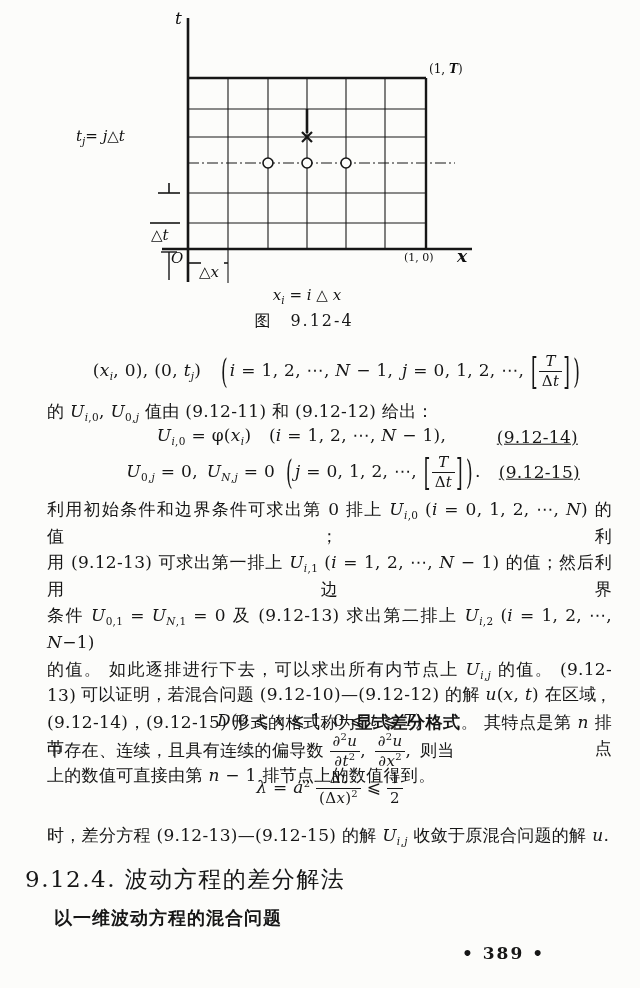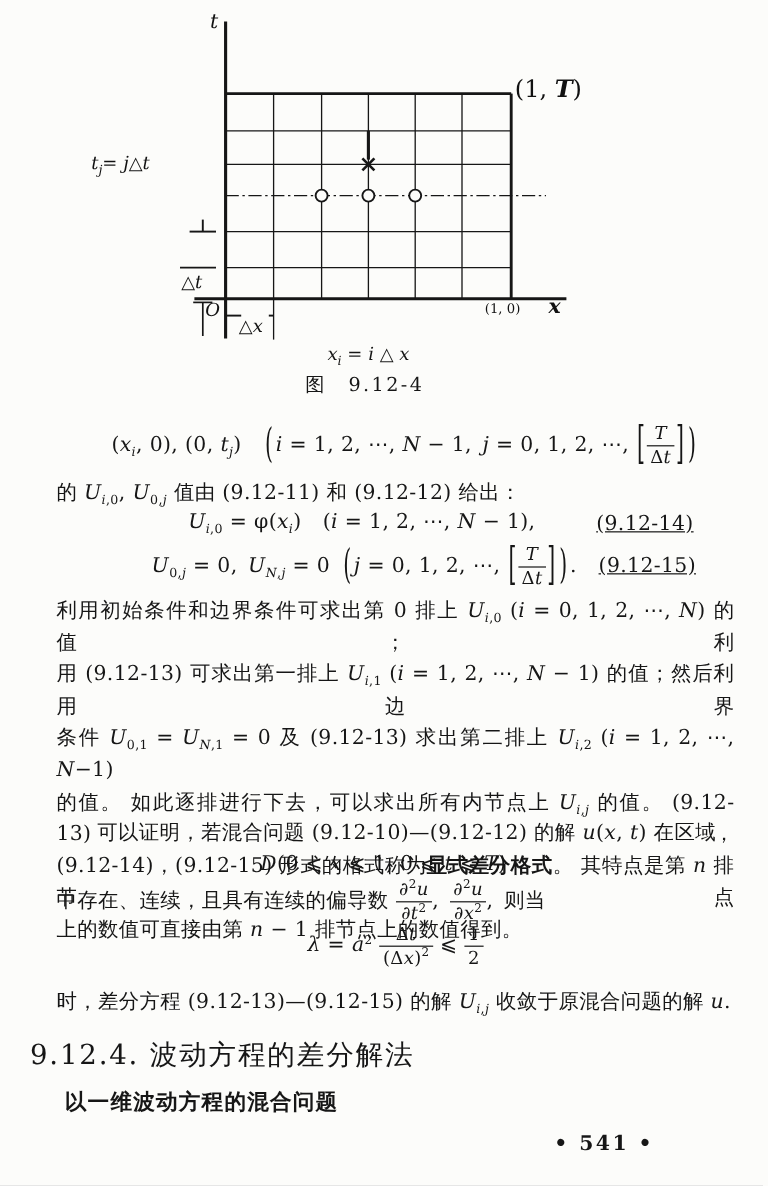--- a/index.html
+++ b/index.html
@@ -69,21 +69,21 @@
       <line x1="169" y1="183" x2="169" y2="193" stroke-width="1.6"></line>
 
       <line x1="169" y1="252" x2="169" y2="280" stroke-width="1.4"></line>
       <line x1="161" y1="252" x2="177" y2="252" stroke-width="1.4"></line>
 
       <line x1="188" y1="263" x2="201" y2="263" stroke-width="1.6"></line>
       <line x1="224" y1="263" x2="228" y2="263" stroke-width="1.6"></line>
     </svg>
 
     <div class="lbl" style="left:175px;top:8px;font-size:17px;font-style:italic;">t</div>
-    <div class="lbl" style="left:429px;top:62px;font-size:20px;">(1, <i><b>T</b></i>)</div>
+    <div class="lbl" style="left:429px;top:62px;font-size:12px;">(1, <i><b>T</b></i>)</div>
     <div class="lbl" style="left:76px;top:127px;width:92px;text-align:left;"><i>t</i><sub><i>j</i></sub>= <i>j</i>△<i>t</i></div>
     <div class="lbl" style="left:151px;top:226px;">△<i>t</i></div>
     <div class="lbl" style="left:171px;top:249px;font-style:italic;">O</div>
     <div class="lbl" style="left:199px;top:263px;">△<i>x</i></div>
     <div class="lbl" style="left:404px;top:251px;font-size:11px;">(1, 0)</div>
     <div class="lbl" style="left:457px;top:246px;font-size:17px;font-style:italic;font-weight:700;">x</div>
 
     <div class="abs ctr" style="left:0;top:286px;width:614px;font-size:15px;"><i>x</i><sub><i>i</i></sub> = <i>i</i> △ <i>x</i></div>
     <div class="abs ctr" style="left:0;top:311px;width:608px;font-size:16px;letter-spacing:2px;">图　9.12-4</div>
   </div>
@@ -121,15 +121,15 @@
 
   <div class="body-line" style="top:733px;">中存在、连续，且具有连续的偏导数 <span class="frac"><span class="fn">∂<sup>2</sup><i>u</i></span><span class="fd">∂<i>t</i><sup>2</sup></span></span>, <span class="frac"><span class="fn">∂<sup>2</sup><i>u</i></span><span class="fd">∂<i>x</i><sup>2</sup></span></span>, 则当</div>
 
   <div class="body-line ctr" style="top:770px;height:44px;"><i>λ</i> = <i>a</i><sup>2</sup> <span class="frac"><span class="fn">Δ<i>t</i></span><span class="fd">(Δ<i>x</i>)<sup>2</sup></span></span> ⩽ <span class="frac"><span class="fn">1</span><span class="fd">2</span></span></div>
 
   <div class="body-line" style="top:822px;">时，差分方程 (9.12-13)—(9.12-15) 的解 <i>U</i><sub><i>i</i>,<i>j</i></sub> 收敛于原混合问题的解 <i>u</i>.</div>
 
   <div class="heading" style="top:864px;">9.12.4. 波动方程的差分解法</div>
   <div class="subheading" style="top:906px;">以一维波动方程的混合问题</div>
 
-  <div class="pagenum" style="top:943px;">• 541 •</div>
+  <div class="pagenum" style="top:943px;">• 389 •</div>
 
 </div>
 
 </body></html>

